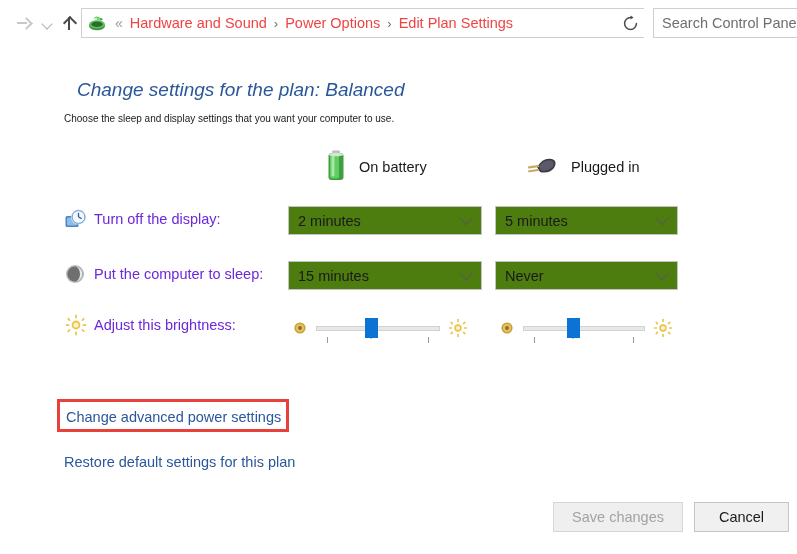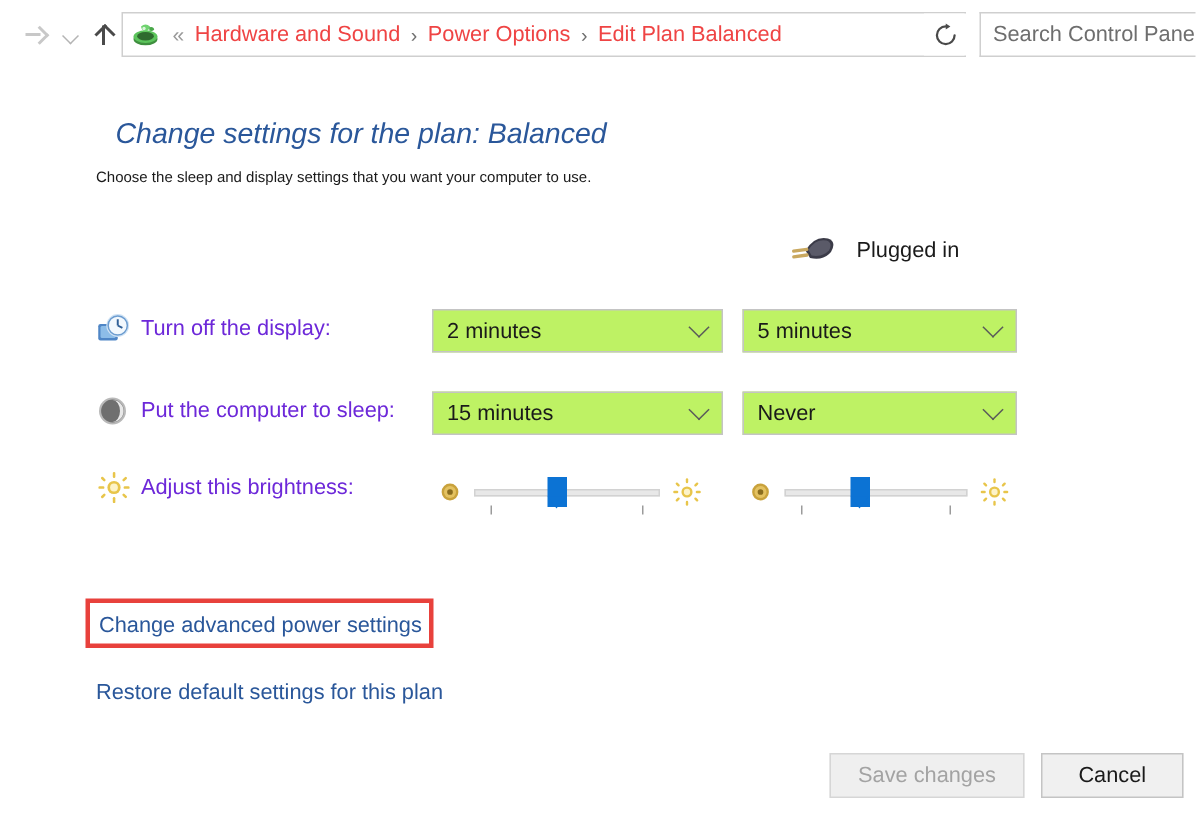--- a/index.html
+++ b/index.html
@@ -229,21 +229,21 @@
     white-space: nowrap;
   }
   .row-display  { top: 158px; }
   .row-sleep    { top: 213px; }
   .row-bright   { top: 264px; }
 
   .combo {
     position: absolute;
     height: 29px;
     border: 1px solid #c4c4c4;
-    background: #bef264;
+    background: #4d7c0f;
     box-sizing: border-box;
     display: flex;
     align-items: center;
   }
   .combo .val {
     font-size: 14.5px;
     color: #1a1a1a;
     padding-left: 9px;
     white-space: nowrap;
   }
@@ -389,21 +389,21 @@
         <path d="M8 5.6 q3 -2.4 6 0 q-1 3 -3 3.4 q-2.4 -0.4 -3 -3.4z" fill="#6fd36f"></path>
         <path d="M13.4 6.2 q3 -1 3.4 1.6 q-1.4 1.2 -3.2 0.6z" fill="#4aa84a"></path>
         <circle cx="10" cy="7" r="1.1" fill="#ffffff" opacity="0.75"></circle>
       </svg>
     </span>
     <span class="crumb-sep">«</span>
     <span class="crumb">Hardware and Sound</span>
     <span class="crumb-chev">›</span>
     <span class="crumb">Power Options</span>
     <span class="crumb-chev">›</span>
-    <span class="crumb">Edit Plan Balanced</span>
+    <span class="crumb">Edit Plan Settings</span>
     <span class="addr-spacer"></span>
     <span class="addr-chevdown">
         <span></span>
       </span>
   </div>
 
   <div class="refresh-btn">
     <svg width="17" height="17" viewBox="0 0 17 17">
       <path d="M8.5 2.6 A5.9 5.9 0 1 0 14.4 8.5" fill="none" stroke="#4a4a4a" stroke-width="1.5" stroke-linecap="round"></path>
       <path d="M8.5 0.6 L8.5 4.6 L11.6 2.6 Z" fill="#4a4a4a"></path>
@@ -413,20 +413,32 @@
   <div class="searchbox">
     <span class="ph">Search Control Panel</span>
   </div>
 </div>
 
 <div class="content">
 
   <div class="page-title">Change settings for the plan: Balanced</div>
   <div class="page-sub">Choose the sleep and display settings that you want your computer to use.</div>
 
+  <div class="col-head battery">
+    <span>
+      <svg width="22" height="34" viewBox="0 0 22 34">
+        <rect x="7" y="1.5" width="8" height="3" rx="1" fill="#bdbdbd"></rect>
+        <rect x="3.5" y="4" width="15" height="27" rx="3" fill="#3f9e3f"></rect>
+        <rect x="5" y="5.5" width="9" height="24" rx="2.5" fill="#62cc62"></rect>
+        <rect x="6.5" y="6.5" width="3" height="21" rx="1.5" fill="#a6e8a6"></rect>
+        <ellipse cx="11" cy="5.5" rx="7.4" ry="1.8" fill="#cfe8cf"></ellipse>
+      </svg>
+    </span>
+    <span class="lbl">On battery</span>
+  </div>
 
   <div class="col-head plugged">
     <span>
       <svg width="34" height="26" viewBox="0 0 34 26">
         <path d="M12 14 Q18 4 27 6 Q33 8 29 15 Q24 21 15 19 Z" fill="#3b3b48"></path>
         <path d="M14 13.5 Q19 6 26 7.4 Q30.5 9 27.6 14 Q23.4 18.6 16 17.4 Z" fill="#5a5a68"></path>
         <rect x="3" y="12.8" width="11" height="2.2" rx="1" fill="#c9a85f" transform="rotate(-8 8 14)"></rect>
         <rect x="3" y="16.6" width="11" height="2.2" rx="1" fill="#c9a85f" transform="rotate(-8 8 17)"></rect>
       </svg>
     </span>

